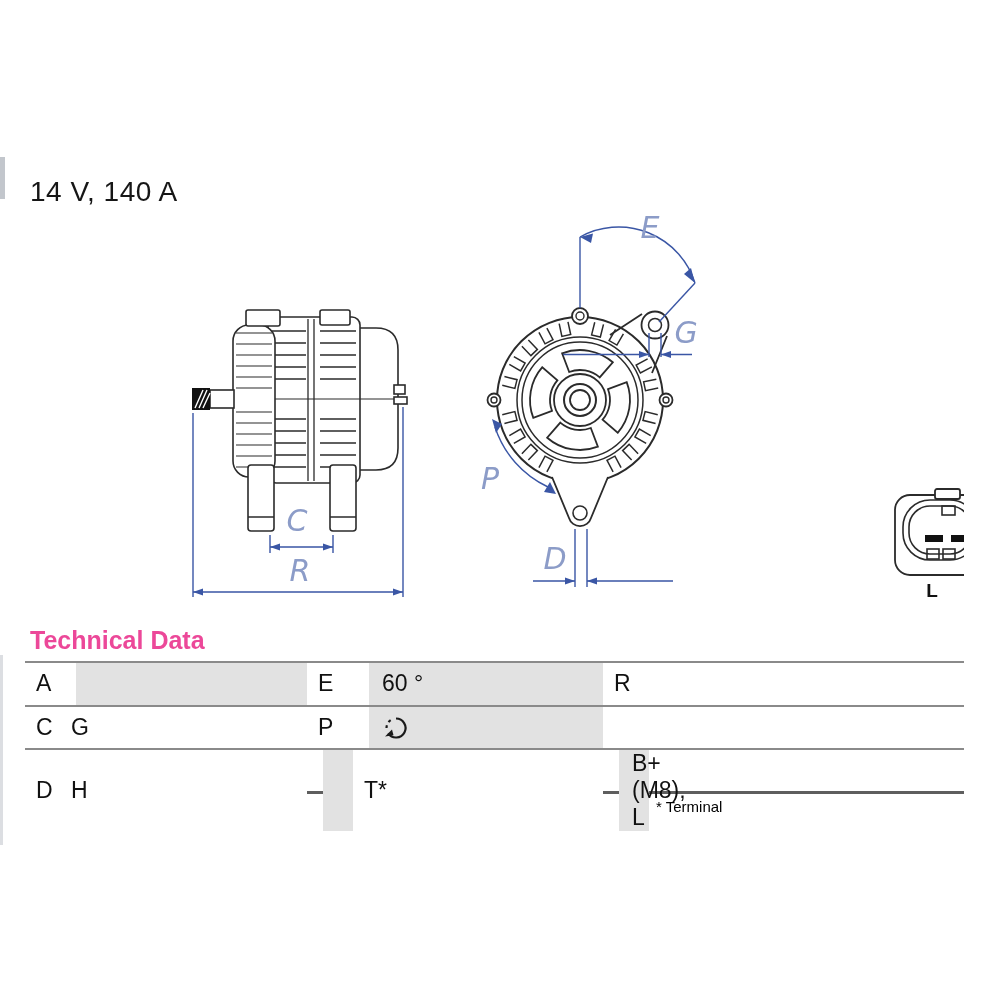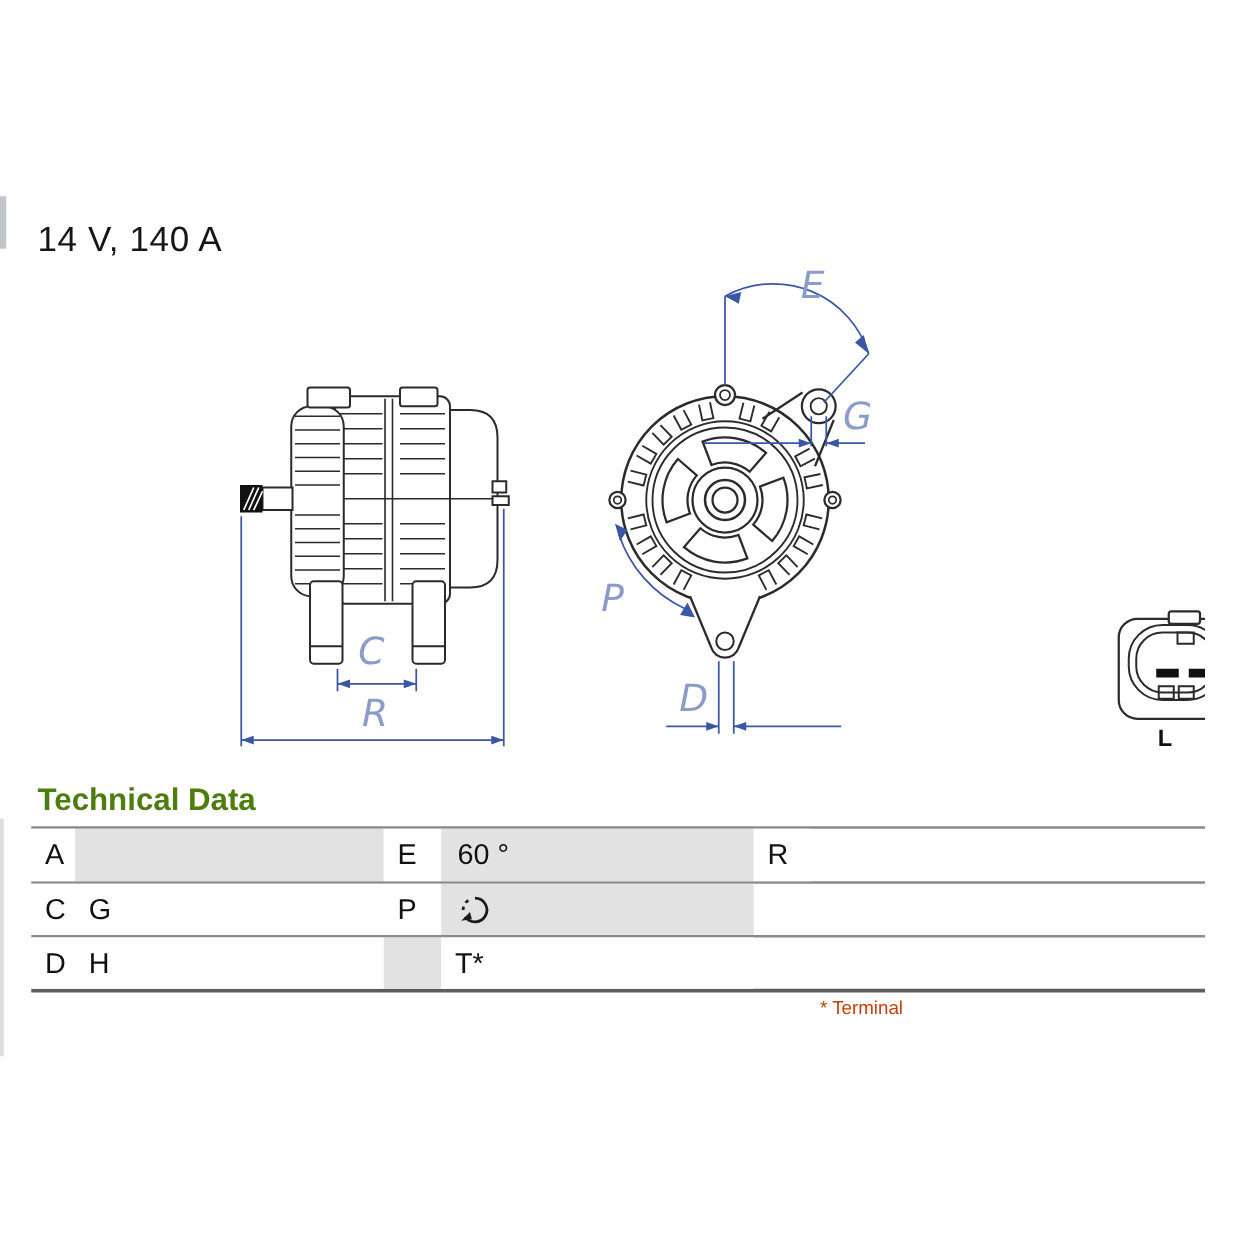--- a/index.html
+++ b/index.html
@@ -1,28 +1,28 @@
 <!DOCTYPE html>
 <html><head>
 <meta charset="utf-8">
 <style>
   html,body{margin:0;padding:0;background:#fff;}
   #page{position:relative;width:964px;height:1000px;background:#ffffff;overflow:hidden;
         font-family:"Liberation Sans",sans-serif;color:#111;}
   .edge-strip{position:absolute;left:0;}
   #rating{position:absolute;left:30px;top:176px;font-size:28px;letter-spacing:0.5px;color:#161616;}
-  #tech-title{position:absolute;left:30px;top:626px;font-size:25px;font-weight:bold;color:#4d7c0f;}
+  #tech-title{position:absolute;left:30px;top:626px;font-size:25px;font-weight:bold;color:#ec4899;}
   #tech-table{position:absolute;left:25px;top:661px;width:970px;border-top:2px solid #8a8a8a;}
   .trow{display:grid;grid-template-columns:35px 247px 46px 250px 46px 346px;height:41.5px;
         border-bottom:2px solid #8a8a8a;align-items:stretch;}
   .trow.last{border-bottom:3px solid #5e5e5e;height:41px;}
   .tl,.tv{display:flex;align-items:center;font-size:23px;color:#111;}
   .tl{background:#ffffff;padding-left:11px;}
-  .tv{background:#e2e2e2;padding-left:13px;}
-  #footnote{position:absolute;left:656px;top:798px;font-size:15px;color:#c2410c;}
+  .tv{background:#e2e2e2;padding-left:13px;margin-left:16px;}
+  #footnote{position:absolute;left:656px;top:798px;font-size:15px;color:#000000;}
   svg{position:absolute;overflow:visible;}
   .dimlab{font-family:"DejaVu Sans",sans-serif;font-style:italic;font-size:30px;fill:#8c9cc8;}
   text.conn-l{font-family:"Liberation Sans",sans-serif;font-weight:bold;font-size:19px;fill:#111;}
 </style>
 </head>
 <body>
 
 <div id="page">
 
   <div class="edge-strip" style="top:157px;width:5px;height:42px;background:#c2c6cc;"></div>
@@ -224,18 +224,21 @@
         </div>
       <div class="tl">
           <span>H</span>
         </div>
       <div class="tv">
           <span></span>
         </div>
       <div class="tl">
           <span>T*</span>
         </div>
+      <div class="tv">
+          <span>B+(M8), L</span>
+        </div>
     </div>
   </div>
 
   <div id="footnote">* Terminal</div>
 
 </div>
 
 </body></html>

